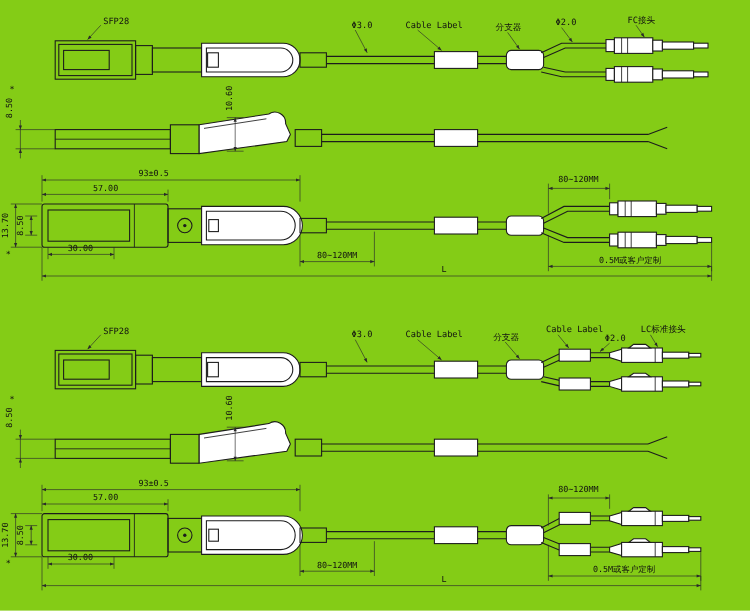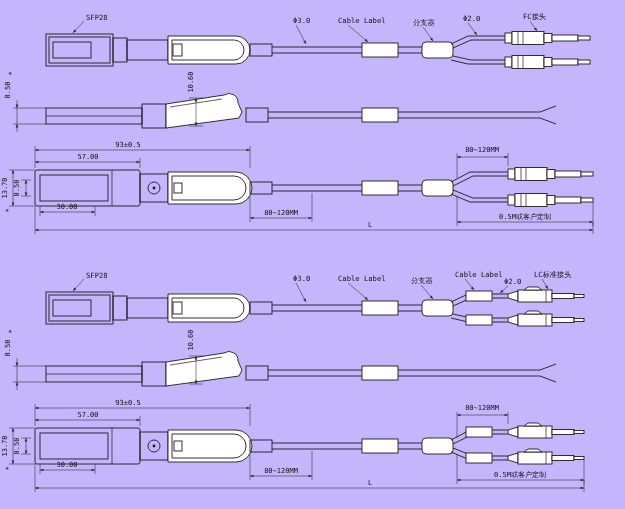--- a/index.html
+++ b/index.html
@@ -1,16 +1,16 @@
 <!DOCTYPE html>
 <html><head>
 <meta charset="utf-8">
 <style>
   html,body{margin:0;padding:0;background:#fff;}
-  .stage{position:relative;width:625px;height:509px;background:#c4b5fd;overflow:hidden;}
+  .stage{position:relative;width:625px;height:509px;background:#84cc16;overflow:hidden;}
   svg{position:absolute;left:0;top:0;}
   .ln{stroke:#1c1c1c;stroke-width:0.9;fill:none;}
   .lnt{stroke:#1c1c1c;stroke-width:0.7;fill:none;}
   .f-white{fill:#fff;}
   .dim{stroke:#2a2a2a;stroke-width:0.55;fill:none;}
   .t{font-family:"DejaVu Sans Mono","Liberation Mono",monospace;font-size:7px;fill:#111;}
   .tc{font-size:7.2px;}
   .tm{text-anchor:middle;}
 </style>
 </head>

